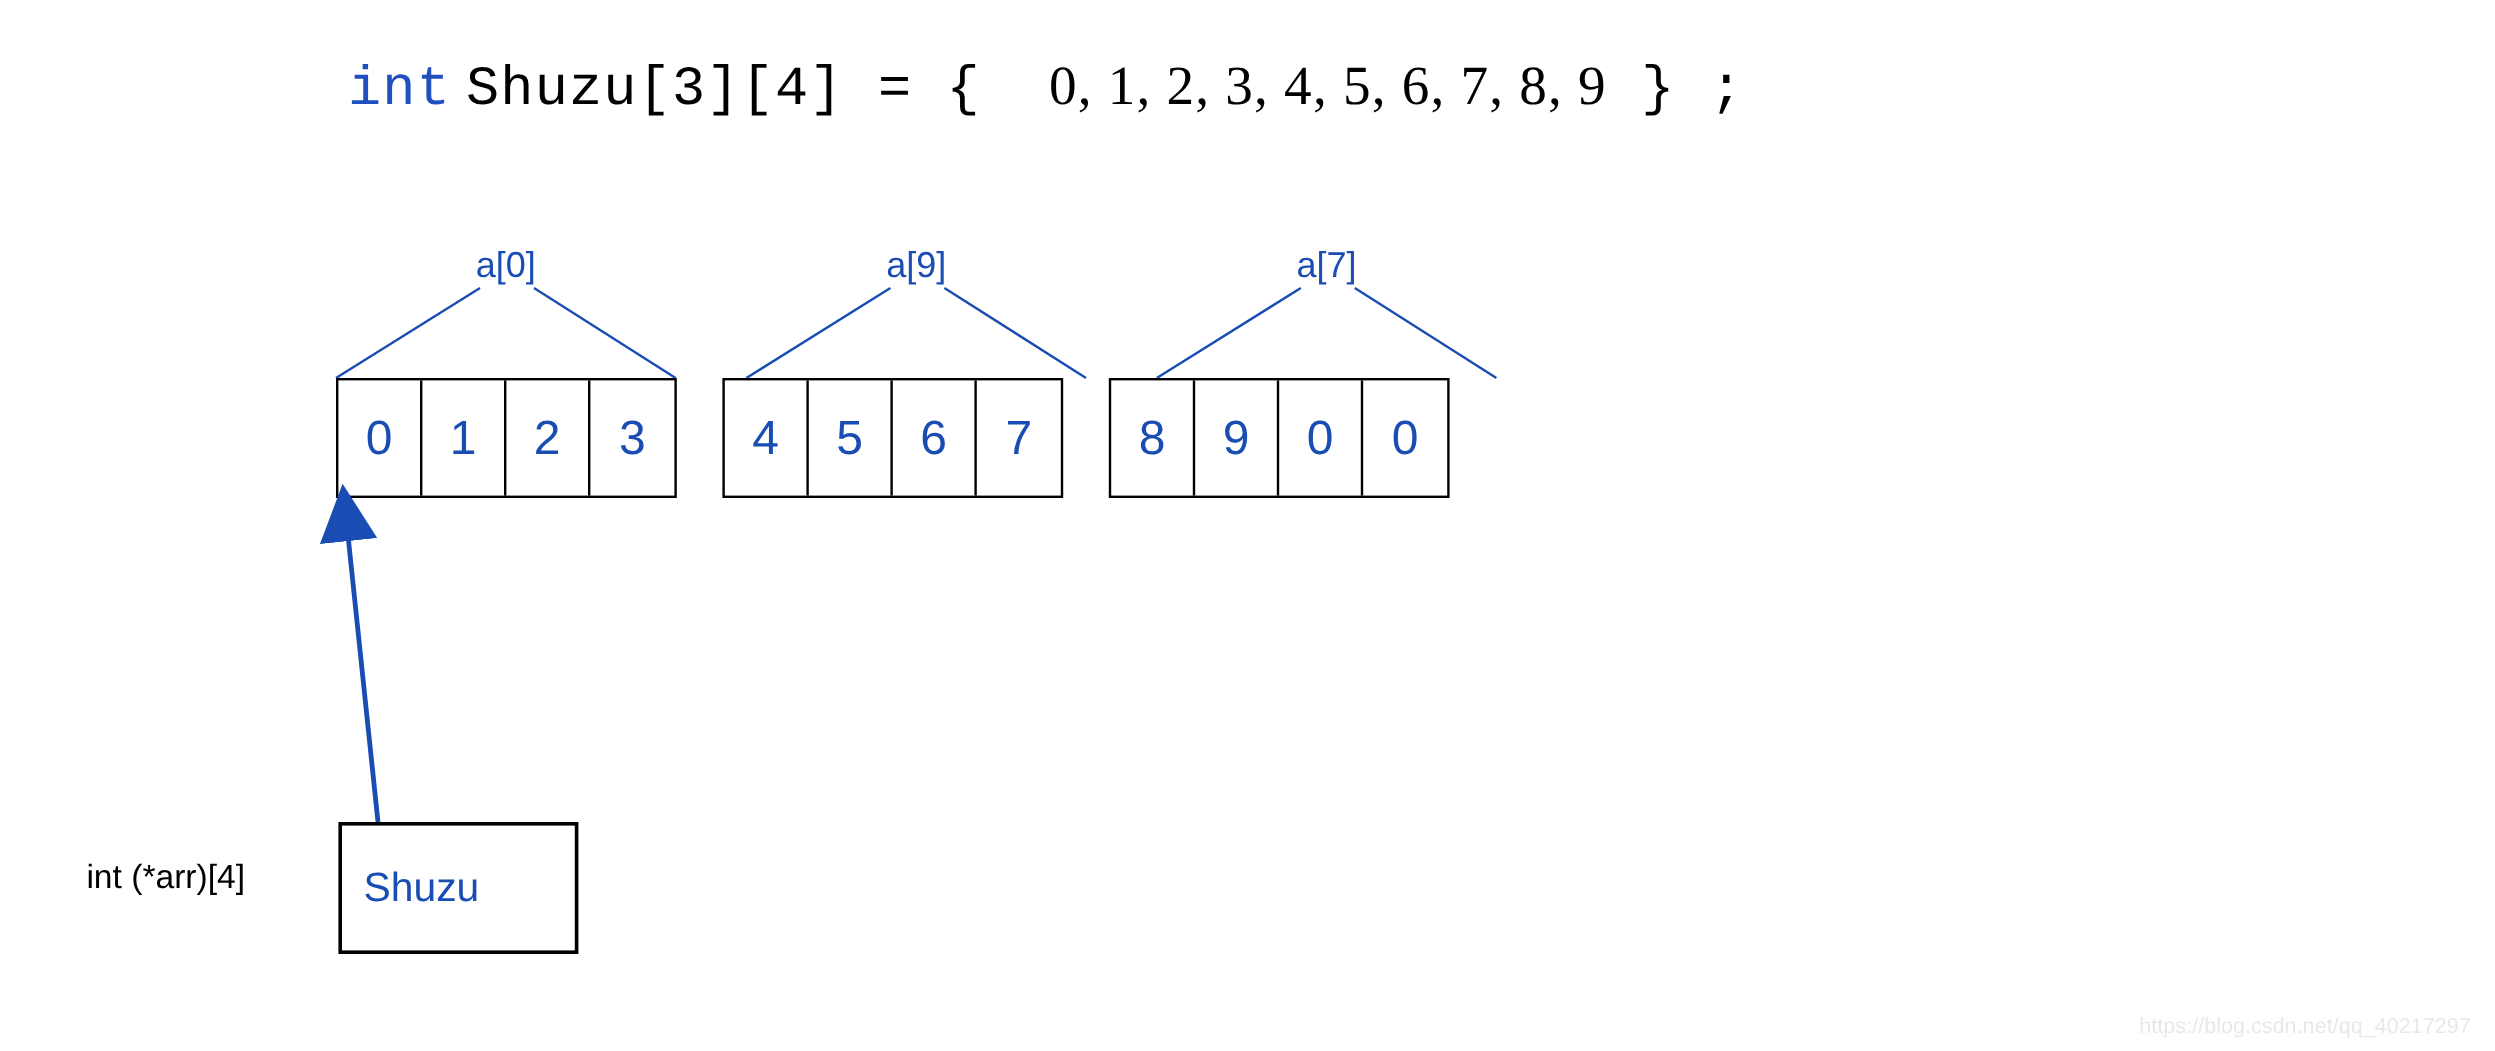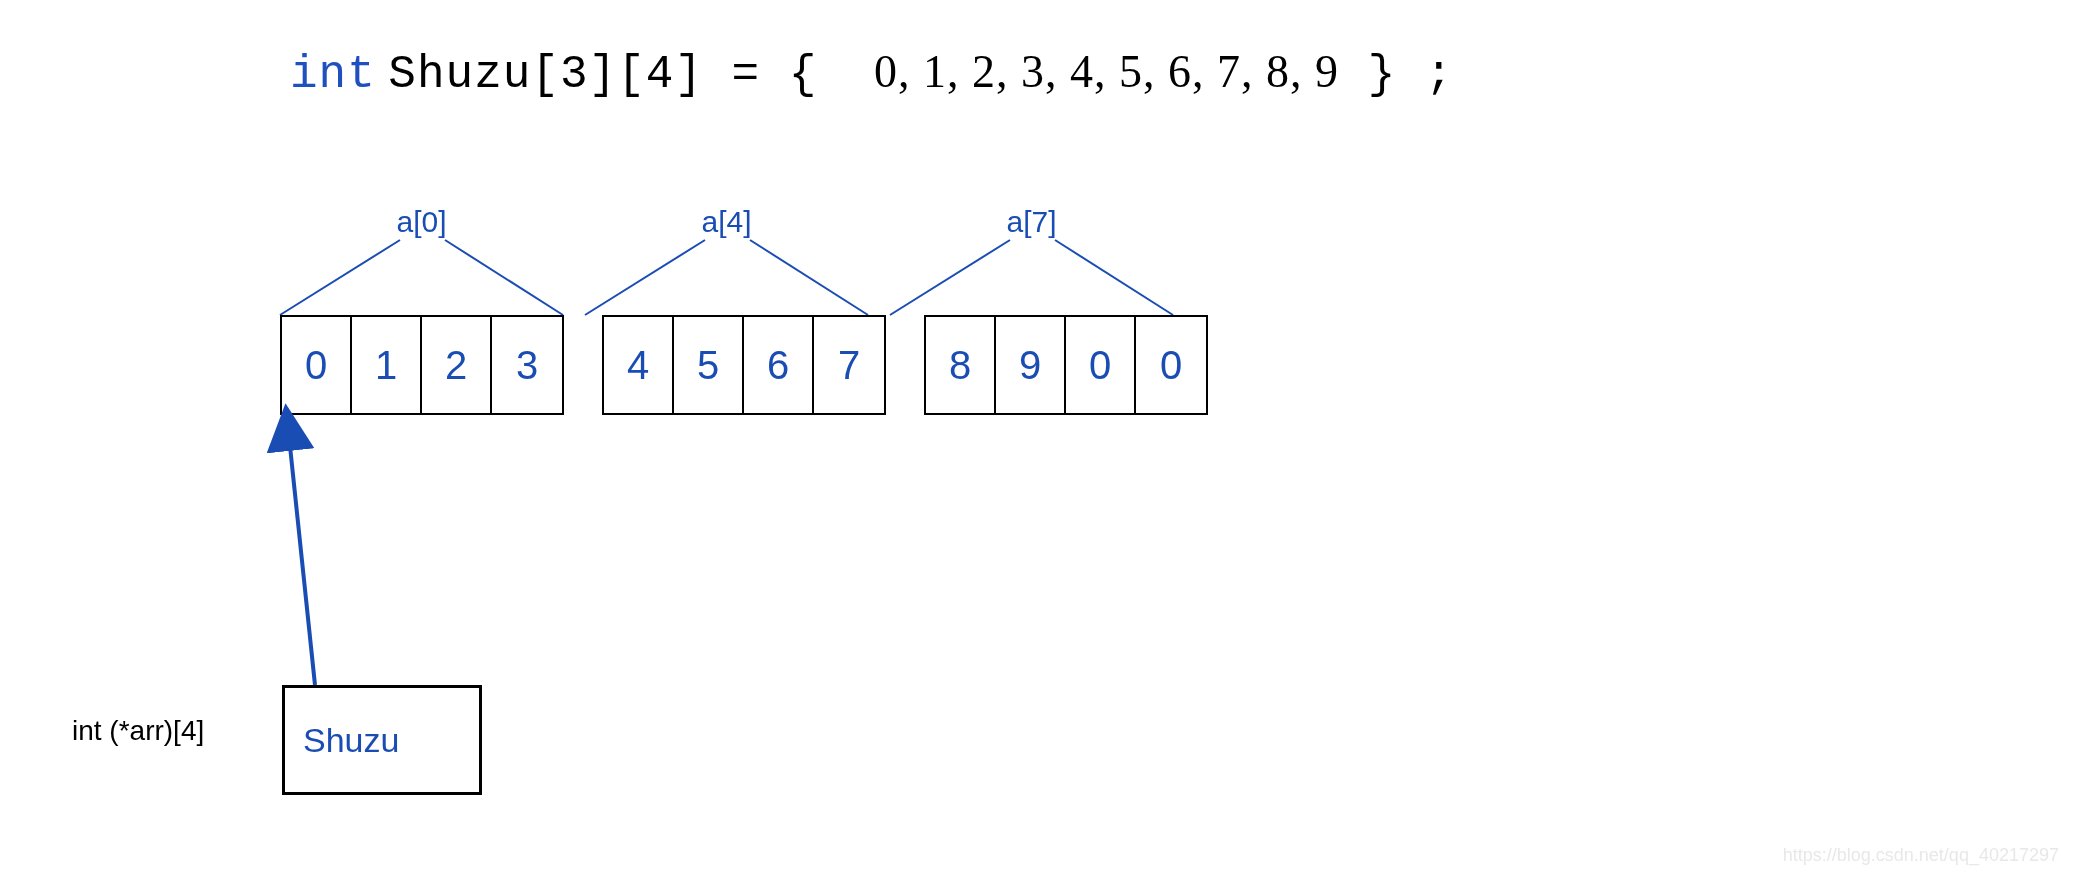--- a/index.html
+++ b/index.html
@@ -20,21 +20,21 @@
     .kw { color: #2050c0; font-family: "Courier New", monospace; margin-top: 48px; }
     .ident { color: #000; font-family: "Courier New", monospace; }
     .punct { color: #000; font-family: "Courier New", monospace; }
     .nums { color: #000; margin-left: 28px; }
 
     .labels-row {
       position: absolute;
       top: 225px;
       left: 280px;
       display: flex;
-      gap: 22px;
+      gap: 59px;
     }
     .label-group {
       width: 283px;
       position: relative;
       height: 90px;
     }
     .group-label {
       position: absolute;
       top: -20px;
       left: 50%;
@@ -122,21 +122,21 @@
 
 <div class="labels-row">
   <div class="label-group">
     <span class="group-label">a[0]</span>
     <svg class="v-lines">
       <line x1="120" y1="15" x2="0" y2="90" stroke="#1a4db3" stroke-width="2"></line>
       <line x1="165" y1="15" x2="283" y2="90" stroke="#1a4db3" stroke-width="2"></line>
     </svg>
   </div>
   <div class="label-group">
-    <span class="group-label">a[4]</span>
+    <span class="group-label">a[9]</span>
     <svg class="v-lines">
       <line x1="120" y1="15" x2="0" y2="90" stroke="#1a4db3" stroke-width="2"></line>
       <line x1="165" y1="15" x2="283" y2="90" stroke="#1a4db3" stroke-width="2"></line>
     </svg>
   </div>
   <div class="label-group">
     <span class="group-label">a[7]</span>
     <svg class="v-lines">
       <line x1="120" y1="15" x2="0" y2="90" stroke="#1a4db3" stroke-width="2"></line>
       <line x1="165" y1="15" x2="283" y2="90" stroke="#1a4db3" stroke-width="2"></line>

